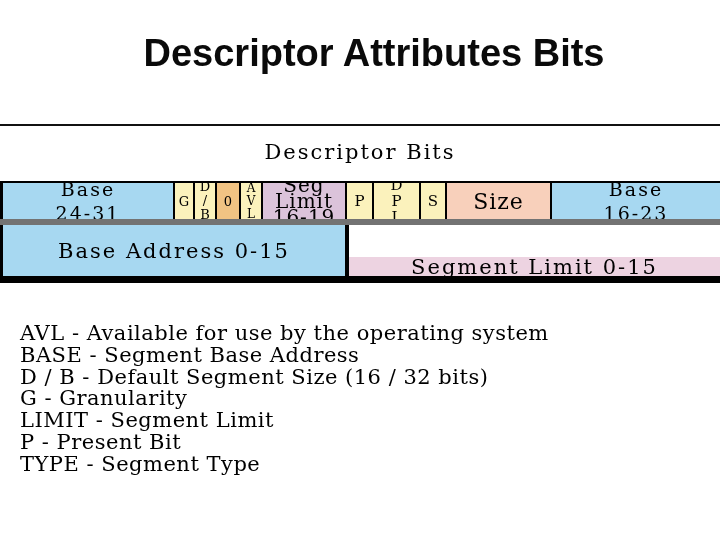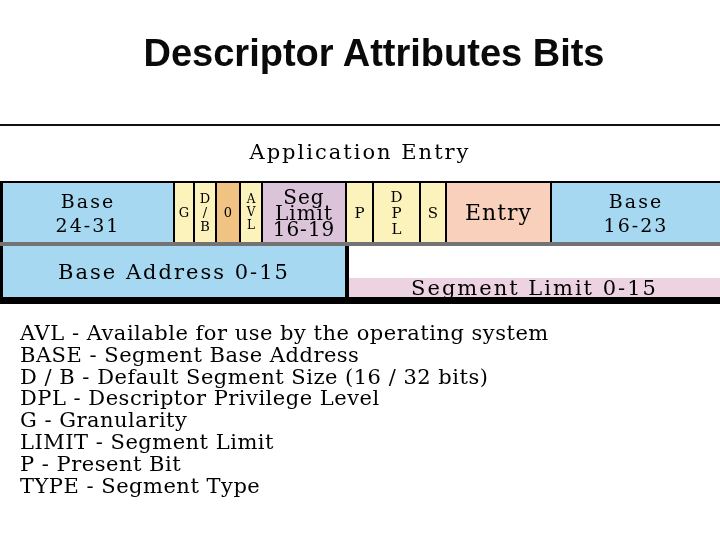--- a/index.html
+++ b/index.html
@@ -44,23 +44,23 @@
     letter-spacing: 2px;
   }
   .dtable {
     position: absolute;
     top: 181px;
     left: 0;
     width: 720px;
   }
   .row { display: flex; width: 720px; }
   .row1 {
-    height: 65px;
+    height: 44px;
     border-top: 2px solid #000;
-    border-bottom: 4px solid #737373;
+    border-bottom: 6px solid #737373;
   }
   .row2 { height: 51px; }
   .thick-bar { width: 720px; height: 7px; background: #000; }
   .cell {
     display: flex;
     flex-direction: column;
     justify-content: center;
     align-items: center;
     text-align: center;
     border-right: 2px solid #000;
@@ -92,21 +92,21 @@
     letter-spacing: 0.5px;
     color: #000;
   }
 </style>
 </head>
 <body>
 
 <div class="slide">
   <div class="title">Descriptor Attributes Bits</div>
   <div class="divider"></div>
-  <div class="entry-label">Application Entry</div>
+  <div class="entry-label">Descriptor Bits</div>
 
   <div class="dtable">
     <div class="row row1" id="row-high">
         <div class="cell cell-base-24-31" style="background: rgb(167, 216, 241);">
           <div>Base</div>
           <div>24-31</div>
         </div>
         <div class="cell cell-g" style="background: rgb(251, 242, 188);">
           <div>G</div>
         </div>
@@ -133,21 +133,21 @@
         </div>
         <div class="cell cell-dpl" style="background: rgb(251, 242, 188);">
           <div>D</div>
           <div>P</div>
           <div>L</div>
         </div>
         <div class="cell cell-s" style="background: rgb(251, 242, 188);">
           <div>S</div>
         </div>
         <div class="cell cell-type" style="background: rgb(248, 208, 187);">
-          <div>Entry</div>
+          <div>Size</div>
         </div>
         <div class="cell cell-base-16-23" style="background: rgb(167, 216, 241);">
           <div>Base</div>
           <div>16-23</div>
         </div>
       </div>
     <div class="row row2" id="row-low">
         <div class="cell cell-base-address-0-15" style="background: rgb(167, 216, 241);">
           <div>Base Address 0-15</div>
         </div>
@@ -155,19 +155,18 @@
           <div>Segment Limit 0-15</div>
         </div>
       </div>
     <div class="thick-bar"></div>
   </div>
 
   <div class="legend" id="legend">
       <div>AVL - Available for use by the operating system</div>
       <div>BASE - Segment Base Address</div>
       <div>D / B - Default Segment Size (16 / 32 bits)</div>
-      <div>DPL - Descriptor Privilege Level</div>
       <div>G - Granularity</div>
       <div>LIMIT - Segment Limit</div>
       <div>P - Present Bit</div>
       <div>TYPE - Segment Type</div>
     </div>
 </div>
 
 </body></html>

